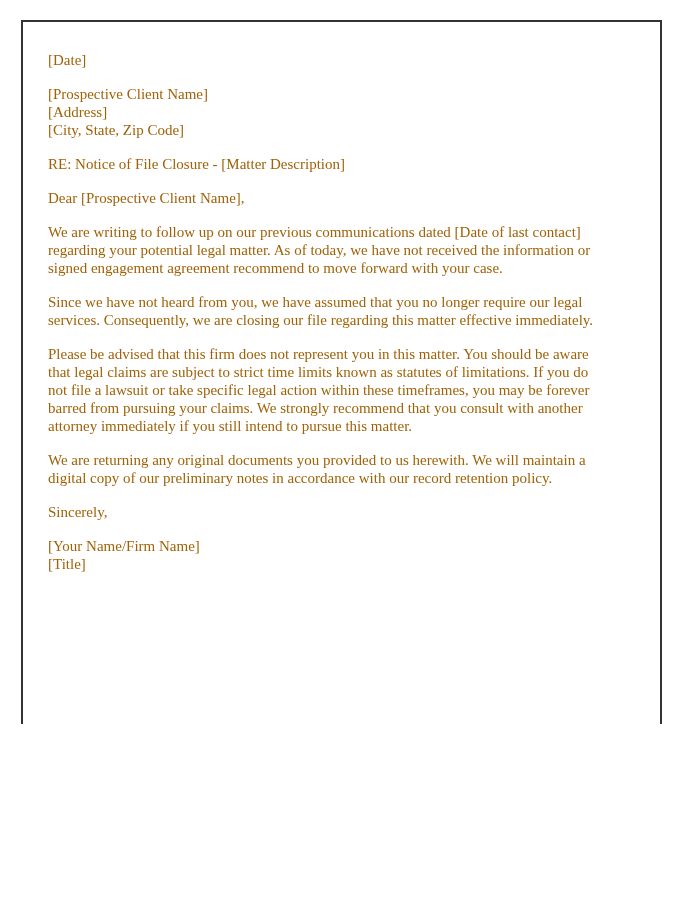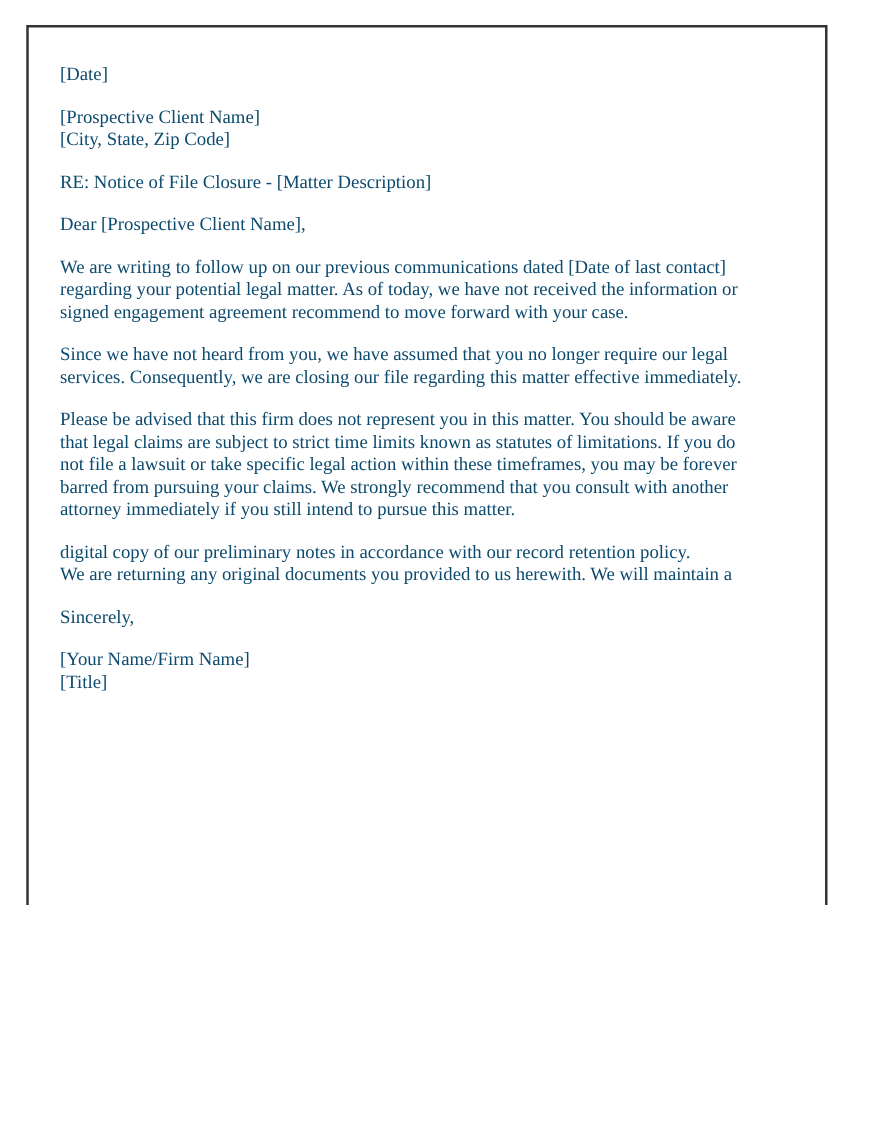--- a/index.html
+++ b/index.html
@@ -6,21 +6,21 @@
     margin: 0;
     padding: 0;
     background: #ffffff;
   }
   .canvas {
     position: relative;
     width: 700px;
     height: 724px;
     background: #ffffff;
     font-family: "Liberation Serif", "DejaVu Serif", serif;
-    color: #0c4a6e;
+    color: #a16207;
   }
   .letter-page {
     position: absolute;
     left: 21px;
     top: 20px;
     width: 641px;
     height: 760px;
     box-sizing: border-box;
     border: 2px solid #333333;
     background: #ffffff;
@@ -42,20 +42,21 @@
 
 <div class="canvas">
   <div class="letter-page">
 
     <p>
       <span class="line">[Date]</span>
     </p>
 
     <p>
       <span class="line">[Prospective Client Name]</span>
+      <span class="line">[Address]</span>
       <span class="line">[City, State, Zip Code]</span>
     </p>
 
     <p>
       <span class="line">RE: Notice of File Closure - [Matter Description]</span>
     </p>
 
     <p>
       <span class="line">Dear [Prospective Client Name],</span>
     </p>
@@ -73,22 +74,22 @@
 
     <p>
       <span class="line">Please be advised that this firm does not represent you in this matter. You should be aware</span>
       <span class="line">that legal claims are subject to strict time limits known as statutes of limitations. If you do</span>
       <span class="line">not file a lawsuit or take specific legal action within these timeframes, you may be forever</span>
       <span class="line">barred from pursuing your claims. We strongly recommend that you consult with another</span>
       <span class="line">attorney immediately if you still intend to pursue this matter.</span>
     </p>
 
     <p>
+      <span class="line">We are returning any original documents you provided to us herewith. We will maintain a</span>
       <span class="line">digital copy of our preliminary notes in accordance with our record retention policy.</span>
-      <span class="line">We are returning any original documents you provided to us herewith. We will maintain a</span>
     </p>
 
 
     <p>
       <span class="line">Sincerely,</span>
     </p>
 
     <p>
       <span class="line">[Your Name/Firm Name]</span>
       <span class="line">[Title]</span>

